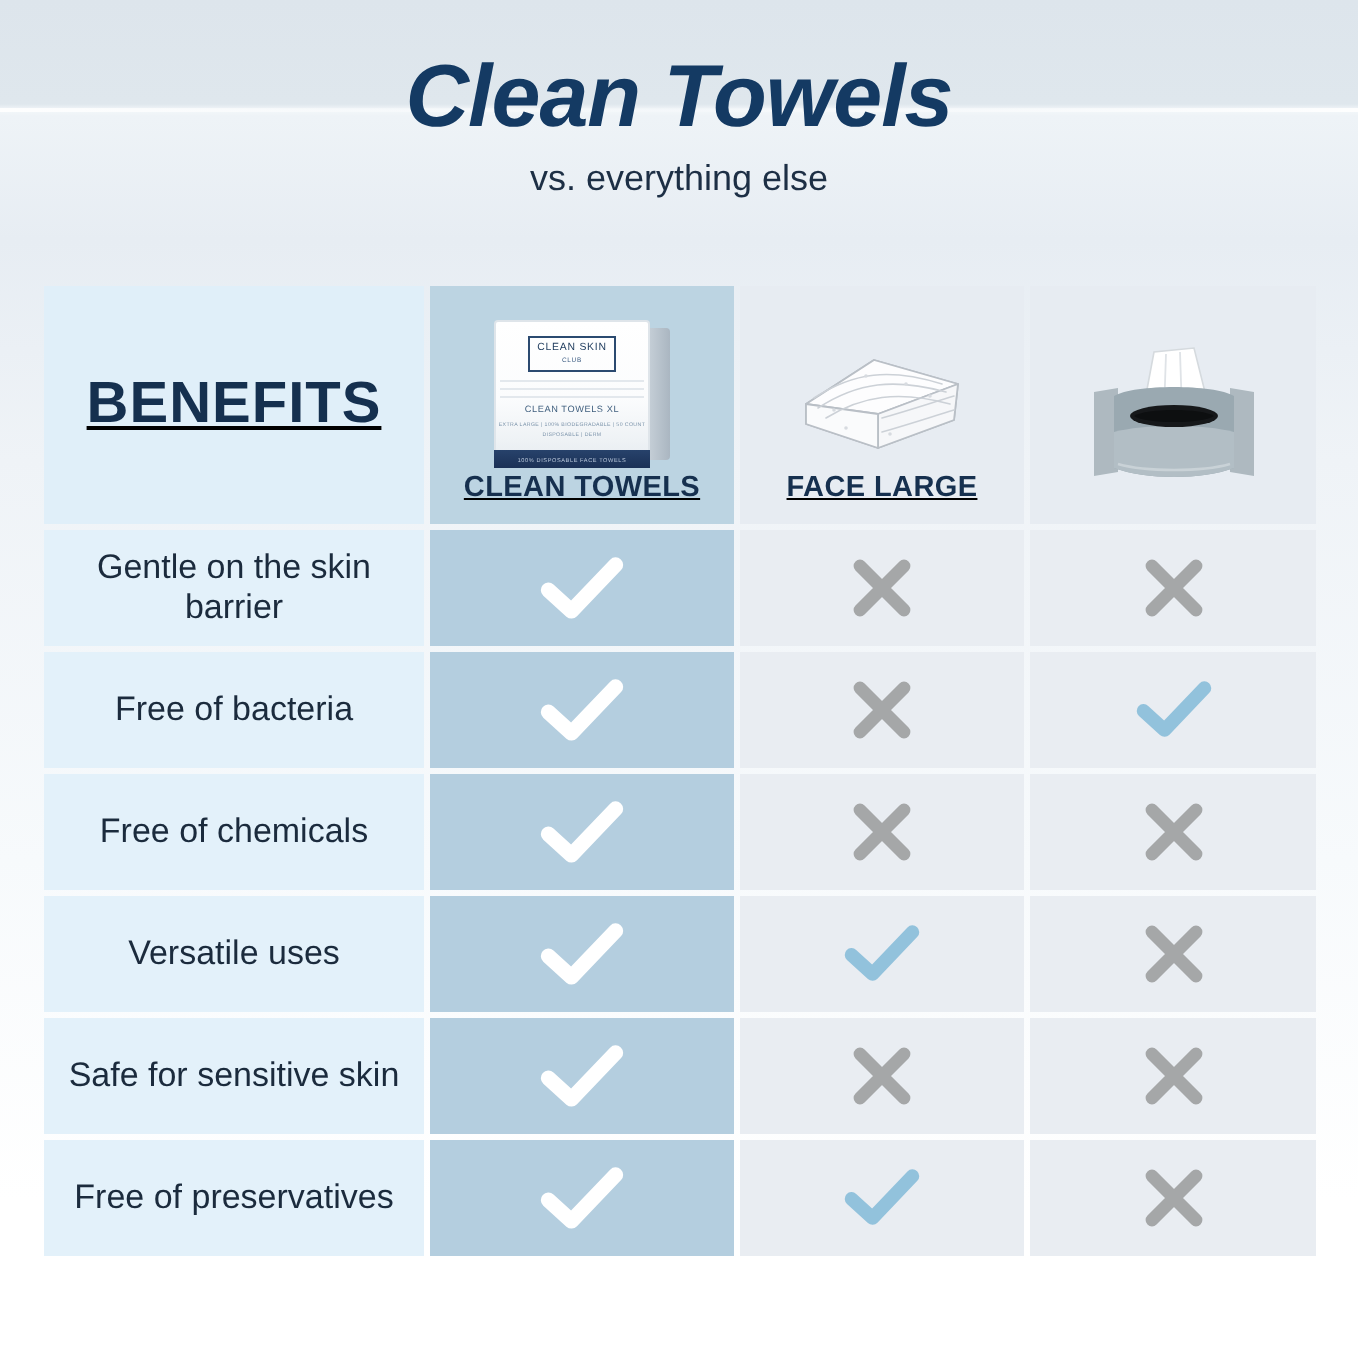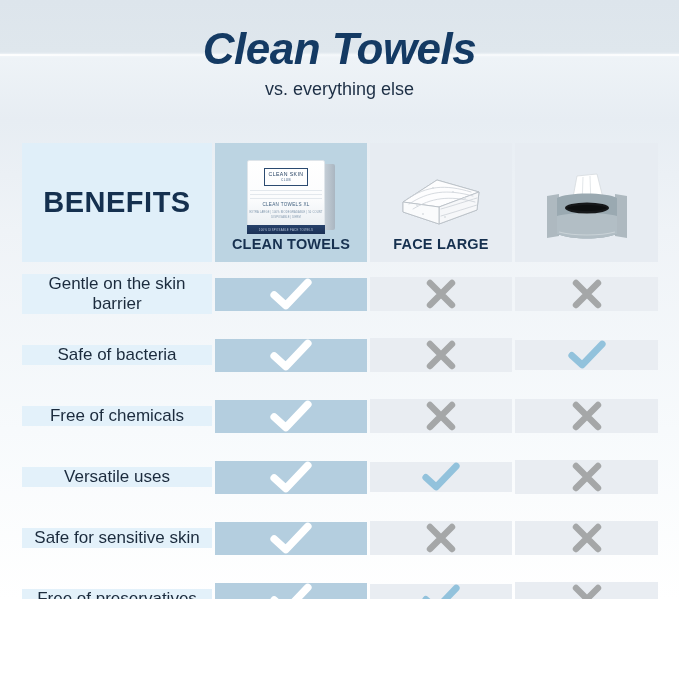--- a/index.html
+++ b/index.html
@@ -10,21 +10,21 @@
     width: 679px;
     height: 679px;
     font-family: "Liberation Sans", sans-serif;
     background: #ffffff;
     overflow: hidden;
   }
 
   .page {
     position: relative;
     width: 679px;
-    height: 599px;
+    height: 679px;
     background:
       linear-gradient(to bottom,
         #dde5ec 0px,
         #dfe7ed 52px,
         #f3f7fa 55px,
         #eef3f7 58px,
         #e7edf3 120px,
         #eff3f7 230px,
         #f7fafc 430px,
         #ffffff 600px,
@@ -90,21 +90,21 @@
     align-items: center;
     justify-content: center;
   }
 
   .col-benefits { width: 190px; flex: 0 0 190px; }
   .col-a        { width: 152px; flex: 0 0 152px; }
   .col-b        { width: 142px; flex: 0 0 142px; }
   .col-c        { width: 143px; flex: 0 0 143px; }
 
   
-  .row-head { height: 119px; }
+  .row-head { height: 119px; text-decoration: underline; }
 
   .head-benefits {
     background: #e0eff9;
     font-size: 29px;
     font-weight: bold;
     letter-spacing: 0.5px;
     color: #15304f;
   }
   .head-a { background: #bcd4e2; flex-direction: column; }
   .head-b, .head-c { background: #e7ecf2; flex-direction: column; }
@@ -120,21 +120,21 @@
     font-size: 14.5px;
     font-weight: bold;
     color: #16304f;
     letter-spacing: 0.2px;
     margin-top: 2px;
     margin-bottom: 5px;
     text-align: center;
   }
 
   
-  .row-body { height: 58px; align-items: center; }
+  .row-body { height: 58px; }
   .body-benefits {
     background: #e3f1fa;
     font-size: 17px;
     color: #1b2b3d;
     text-align: center;
     line-height: 1.18;
     padding: 0 8px;
   }
   .body-a { background: #b4cedf; }
   .body-b, .body-c { background: #e9edf2; }
@@ -348,21 +348,21 @@
               <path d="M6 6 L28 28 M28 6 L6 28" fill="none" stroke="currentColor" stroke-width="6.4" stroke-linecap="round"></path>
             </svg>
           </div>
           <div class="cell col-c body-c" data-interactable="false">
             <svg class="mark x-gray" width="34" height="34" viewBox="0 0 34 34" xmlns="http://www.w3.org/2000/svg" data-interactable="false">
               <path d="M6 6 L28 28 M28 6 L6 28" fill="none" stroke="currentColor" stroke-width="6.4" stroke-linecap="round"></path>
             </svg>
           </div>
         </div>
         <div class="row row-body" data-interactable="false">
-          <div class="cell col-benefits body-benefits" data-interactable="false">Safe of bacteria</div>
+          <div class="cell col-benefits body-benefits" data-interactable="false">Free of bacteria</div>
           <div class="cell col-a body-a" data-interactable="false">
             <svg class="mark check-white" width="42" height="33" viewBox="0 0 40 31" xmlns="http://www.w3.org/2000/svg" data-interactable="false">
               <path d="M4 16 L15 26 L36 4" fill="none" stroke="currentColor" stroke-width="7.2" stroke-linecap="round" stroke-linejoin="round"></path>
             </svg>
           </div>
           <div class="cell col-b body-b" data-interactable="false">
             <svg class="mark x-gray" width="34" height="34" viewBox="0 0 34 34" xmlns="http://www.w3.org/2000/svg" data-interactable="false">
               <path d="M6 6 L28 28 M28 6 L6 28" fill="none" stroke="currentColor" stroke-width="6.4" stroke-linecap="round"></path>
             </svg>
           </div>

